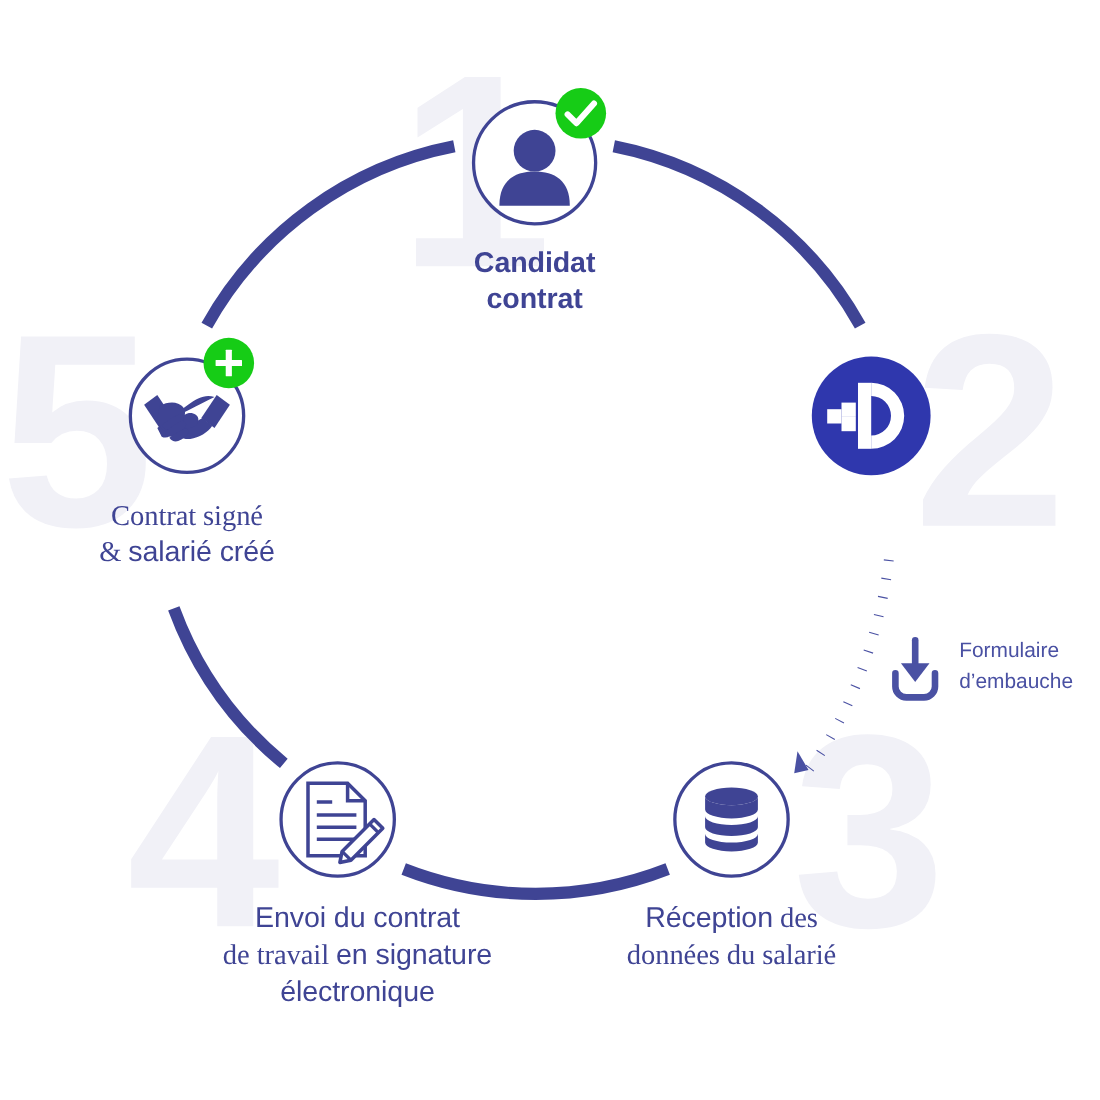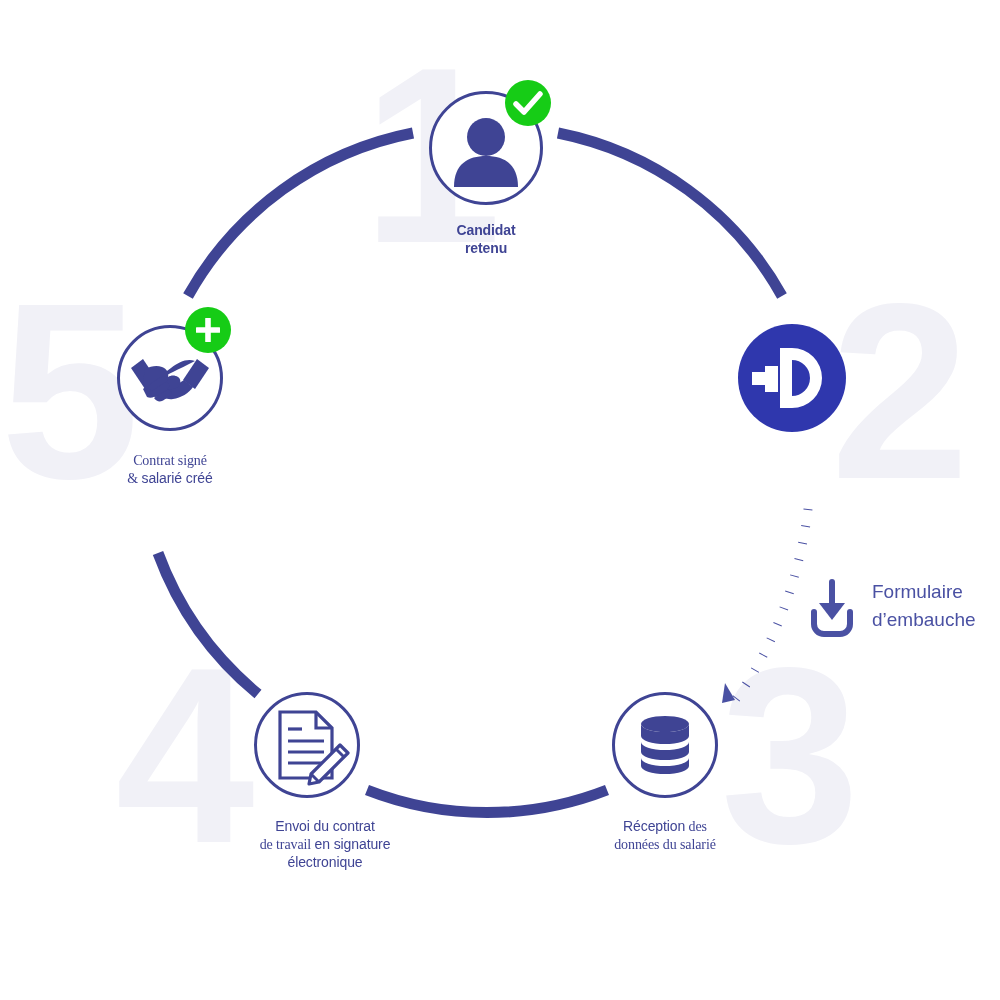--- a/index.html
+++ b/index.html
@@ -54,21 +54,21 @@
     border-radius: 50%;
     background: #16cc16;
     z-index: 4;
   }
   .caption {
     position: absolute;
     z-index: 3;
     color: #3f4494;
     text-align: center;
     line-height: 1.28;
-    font-size: 14px;
+    font-size: 26px;
     letter-spacing: -0.1px;
     white-space: pre-line;
   }
   .caption b { font-weight: normal; }
   .caption .reg { font-weight: normal; font-family: Liberation Serif, serif; }
   .caption.all-bold { font-weight: bold; }
 
   .annot {
     position: absolute;
     z-index: 3;
@@ -115,21 +115,21 @@
     <svg class="node-icon" viewBox="0 0 114 114">
       <circle cx="57" cy="46" r="19" fill="#3f4494"></circle>
       <path d="M 25 96 C 25 73 39 65 57 65 C 75 65 89 73 89 96 Z" fill="#3f4494"></path>
     </svg>
     <div class="badge" style="left:76px; top:-11px; width:46px; height:46px;">
       <svg viewBox="0 0 46 46" width="46" height="46">
         <path d="M 11 24 L 19 32 L 35 14" fill="none" stroke="#ffffff" stroke-width="5.5" stroke-linecap="round" stroke-linejoin="round"></path>
       </svg>
     </div>
   </div>
-  <div class="caption all-bold" style="left:366px; top:222px; width:240px;"><span>Candidat</span><br><span>retenu</span></div>
+  <div class="caption all-bold" style="left:366px; top:222px; width:240px;"><span>Candidat</span><br><span>contrat</span></div>
 
   <div class="node" style="left:738px; top:324px; width:108px; height:108px;">
     <div class="node-circle filled" style="left:0; top:0; width:108px; height:108px;"></div>
     <svg class="node-icon" viewBox="0 0 108 108">
 
       <rect x="42" y="24" width="12" height="60" fill="#ffffff"></rect>
       <path d="M 54 24 A 30 30 0 0 1 54 84 L 54 72 A 18 18 0 0 0 54 36 Z" fill="#ffffff"></path>
 
       <rect x="27" y="42" width="13" height="13" fill="#ffffff"></rect>
       <rect x="14" y="48" width="13" height="13" fill="#ffffff"></rect>

